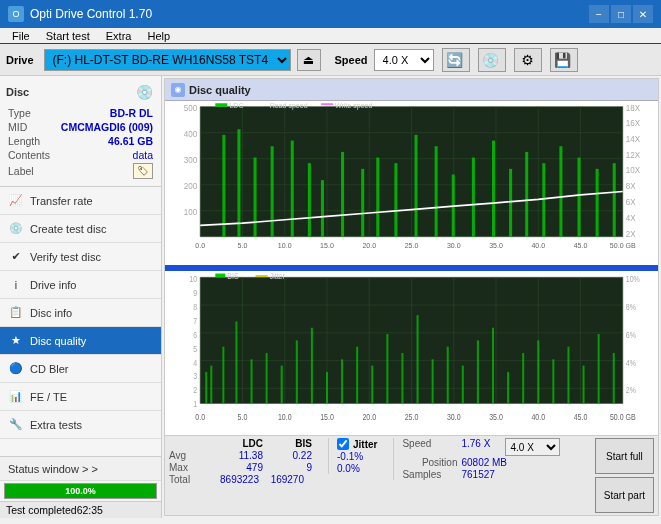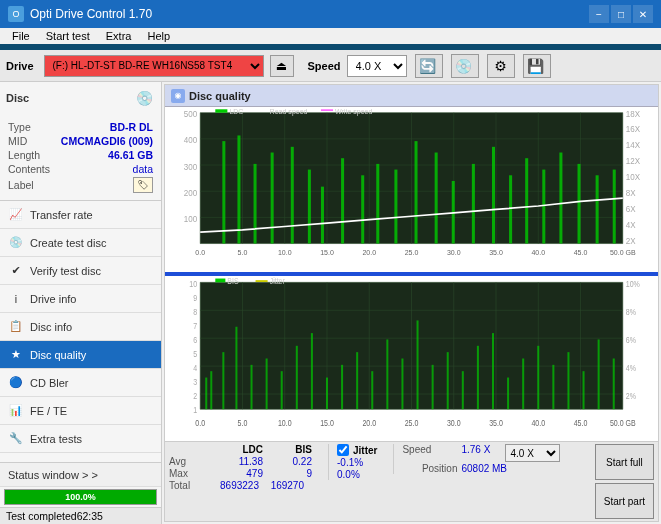--- a/index.html
+++ b/index.html
@@ -6,39 +6,39 @@
     body { font-family: 'Segoe UI', Tahoma, sans-serif; font-size: 11px; background: #f0f0f0; width: 661px; height: 524px; overflow: hidden; }
 
     
     .titlebar { background: #1a6bbf; color: white; height: 28px; display: flex; align-items: center; justify-content: space-between; padding: 0 8px; font-size: 12px; }
     .titlebar-left { display: flex; align-items: center; gap: 6px; }
     .titlebar-icon { width: 16px; height: 16px; background: #4a9edd; border-radius: 2px; display: flex; align-items: center; justify-content: center; font-size: 9px; color: white; }
     .titlebar-controls { display: flex; gap: 2px; }
     .titlebar-btn { width: 20px; height: 18px; background: rgba(255,255,255,0.15); border: none; color: white; font-size: 10px; cursor: pointer; display: flex; align-items: center; justify-content: center; }
 
     
-    .menubar { background: #f0f0f0; border-bottom: 6px solid #0c4a6e; height: 22px; display: flex; align-items: center; padding: 0 4px; }
+    .menubar { background: #f0f0f0; border-bottom: 1px solid #0c4a6e; height: 16px; display: flex; align-items: center; padding: 0 4px; }
     .menu-item { padding: 2px 8px; font-size: 11px; cursor: pointer; color: #000; }
 
     
     .drivebar { background: #e8e8e8; border-bottom: 1px solid #ccc; height: 32px; display: flex; align-items: center; padding: 0 6px; gap: 6px; }
     .drive-label { font-size: 11px; font-weight: bold; margin-right: 4px; }
-    .drive-select { height: 22px; font-size: 10px; border: 1px solid #999; background: #ef4444; padding: 0 4px; min-width: 220px; }
+    .drive-select { height: 22px; font-size: 12px; border: 1px solid #999; background: #0ea5e9; padding: 0 4px; min-width: 220px; }
     .drive-icon-btn { width: 24px; height: 22px; border: 1px solid #999; background: #e0e0e0; cursor: pointer; display: flex; align-items: center; justify-content: center; font-size: 12px; }
     .speed-label { font-size: 11px; font-weight: bold; margin-left: 8px; }
     .speed-select { height: 22px; font-size: 11px; border: 1px solid #999; background: white; padding: 0 4px; width: 60px; }
     .toolbar-btn { width: 28px; height: 24px; border: 1px solid #999; background: #e0e0e0; cursor: pointer; display: flex; align-items: center; justify-content: center; font-size: 14px; margin-left: 2px; }
 
     
     .main { display: flex; height: calc(524px - 82px); }
 
     
     .sidebar { width: 162px; background: #f5f5f5; border-right: 1px solid #ccc; display: flex; flex-direction: column; }
     .disc-section { border-bottom: 1px solid #ccc; padding: 6px; }
-    .disc-header { display: flex; align-items: center; justify-content: space-between; margin-bottom: 12px; }
+    .disc-header { display: flex; align-items: center; justify-content: space-between; margin-bottom: 4px; }
     .disc-title { font-weight: bold; font-size: 11px; color: #333; }
     .disc-icon { width: 20px; height: 20px; display: flex; align-items: center; justify-content: center; font-size: 14px; color: #1a6bbf; }
     .disc-row { display: flex; justify-content: space-between; padding: 1px 2px; font-size: 10.5px; }
     .disc-key { color: #555; }
     .disc-val { color: #0000cc; font-weight: bold; }
     .disc-val-blue { color: #0000cc; }
     .label-row { display: flex; justify-content: space-between; padding: 1px 2px; font-size: 10.5px; align-items: center; }
     .label-icon { width: 20px; height: 16px; border: 1px solid #999; background: #fff8dc; display: flex; align-items: center; justify-content: center; font-size: 9px; cursor: pointer; }
 
     
@@ -57,21 +57,21 @@
     
     .content { flex: 1; display: flex; flex-direction: column; overflow: hidden; }
 
     
     .chart-panel { background: white; flex: 1; display: flex; flex-direction: column; border: 1px solid #ccc; margin: 2px; }
     .chart-header { background: #d0d8f0; height: 22px; display: flex; align-items: center; padding: 0 6px; gap: 4px; border-bottom: 1px solid #aab; }
     .chart-header-icon { width: 14px; height: 14px; background: #88aaee; border-radius: 2px; display: flex; align-items: center; justify-content: center; font-size: 8px; color: white; }
     .chart-title { font-weight: bold; font-size: 11px; color: #222; }
 
     .charts-area { flex: 1; display: flex; flex-direction: column; }
-    .chart-top { flex: 1; position: relative; border-bottom: 4px solid #1d4ed8; }
+    .chart-top { flex: 1; position: relative; border-bottom: 6px solid #1d4ed8; }
     .chart-bottom { flex: 1; position: relative; }
 
     
     .stats-bar { background: #e8e8e8; border-top: 1px solid #ccc; padding: 2px 4px; display: flex; gap: 8px; align-items: flex-start; font-size: 10px; }
     .action-btns { display: flex; flex-direction: column; gap: 3px; margin-left: auto; }
     .action-btn { height: 36px; padding: 0 8px; font-size: 10px; border: 1px solid #888; background: #e0e0e0; cursor: pointer; white-space: nowrap; }
 
     
     .chart-svg { width: 100%; height: 100%; }
   </style>
@@ -428,20 +428,24 @@
             <span style="color:#555; min-width:55px;">Speed</span>
             <span style="color:#0000cc; min-width:40px;">1.76 X</span>
             <select style="height:18px; font-size:10px; border:1px solid #999; width:55px;">
               <option>4.0 X</option>
             </select>
           </div>
           <div style="display:flex; gap:4px;text-align:right;">
             <span style="color:#555; min-width:55px;">Position</span>
             <span style="color:#0000cc;">60802 MB</span>
           </div>
+          <div style="display:flex; gap:4px;">
+            <span style="color:#555; min-width:55px;">Samples</span>
+            <span style="color:#0000cc;">761527</span>
+          </div>
         </div>
 
         <div class="action-btns">
           <button class="action-btn">Start full</button>
           <button class="action-btn">Start part</button>
         </div>
       </div>
     </div>
   </div>
 </div>

